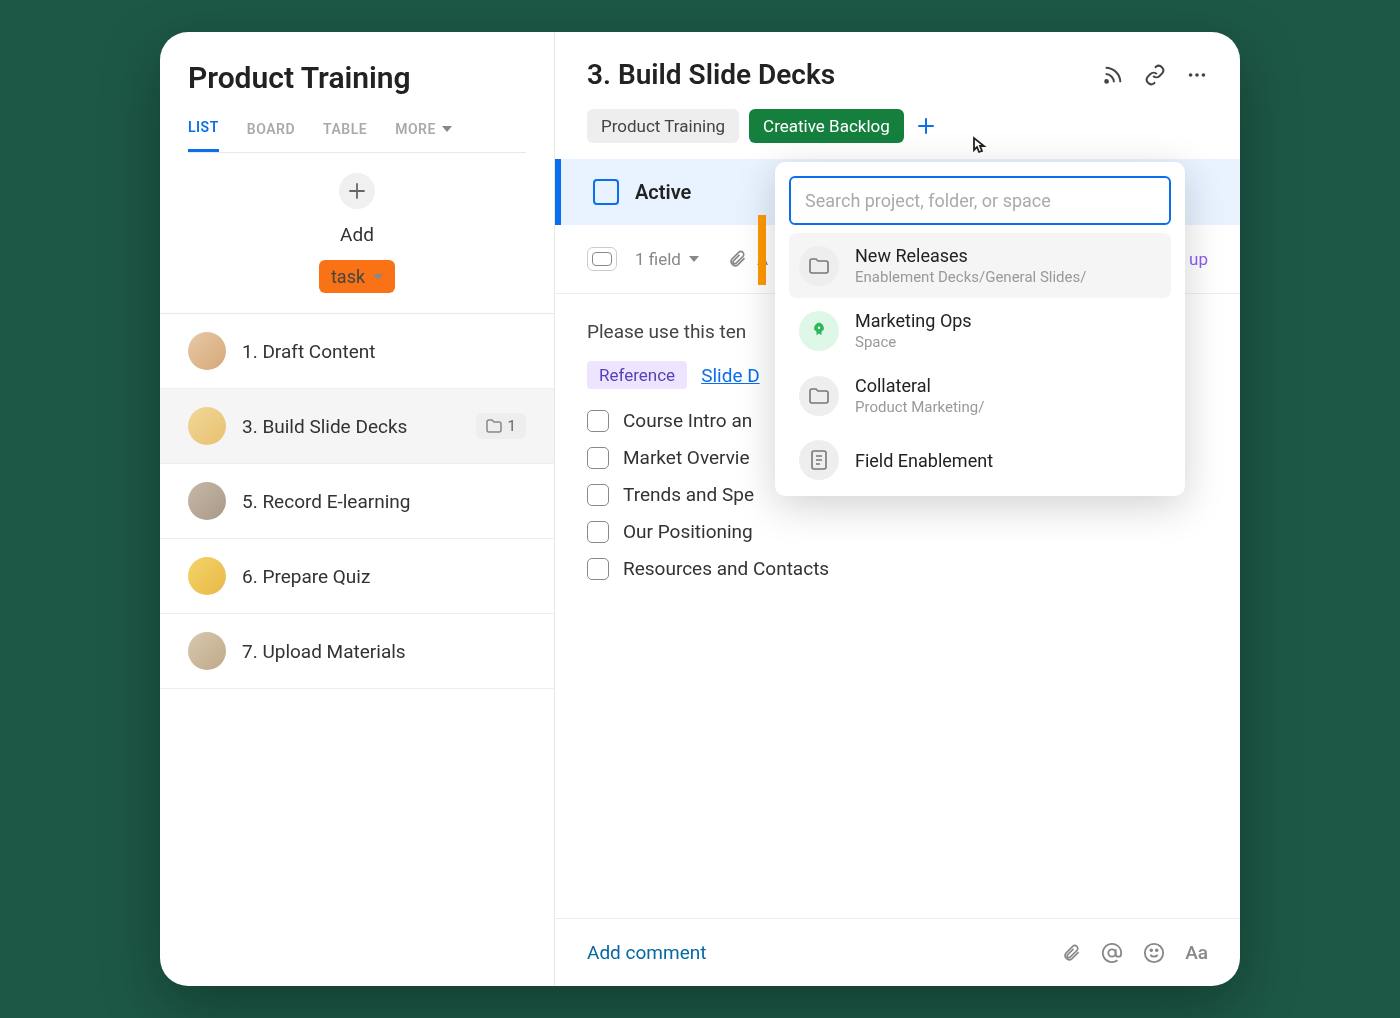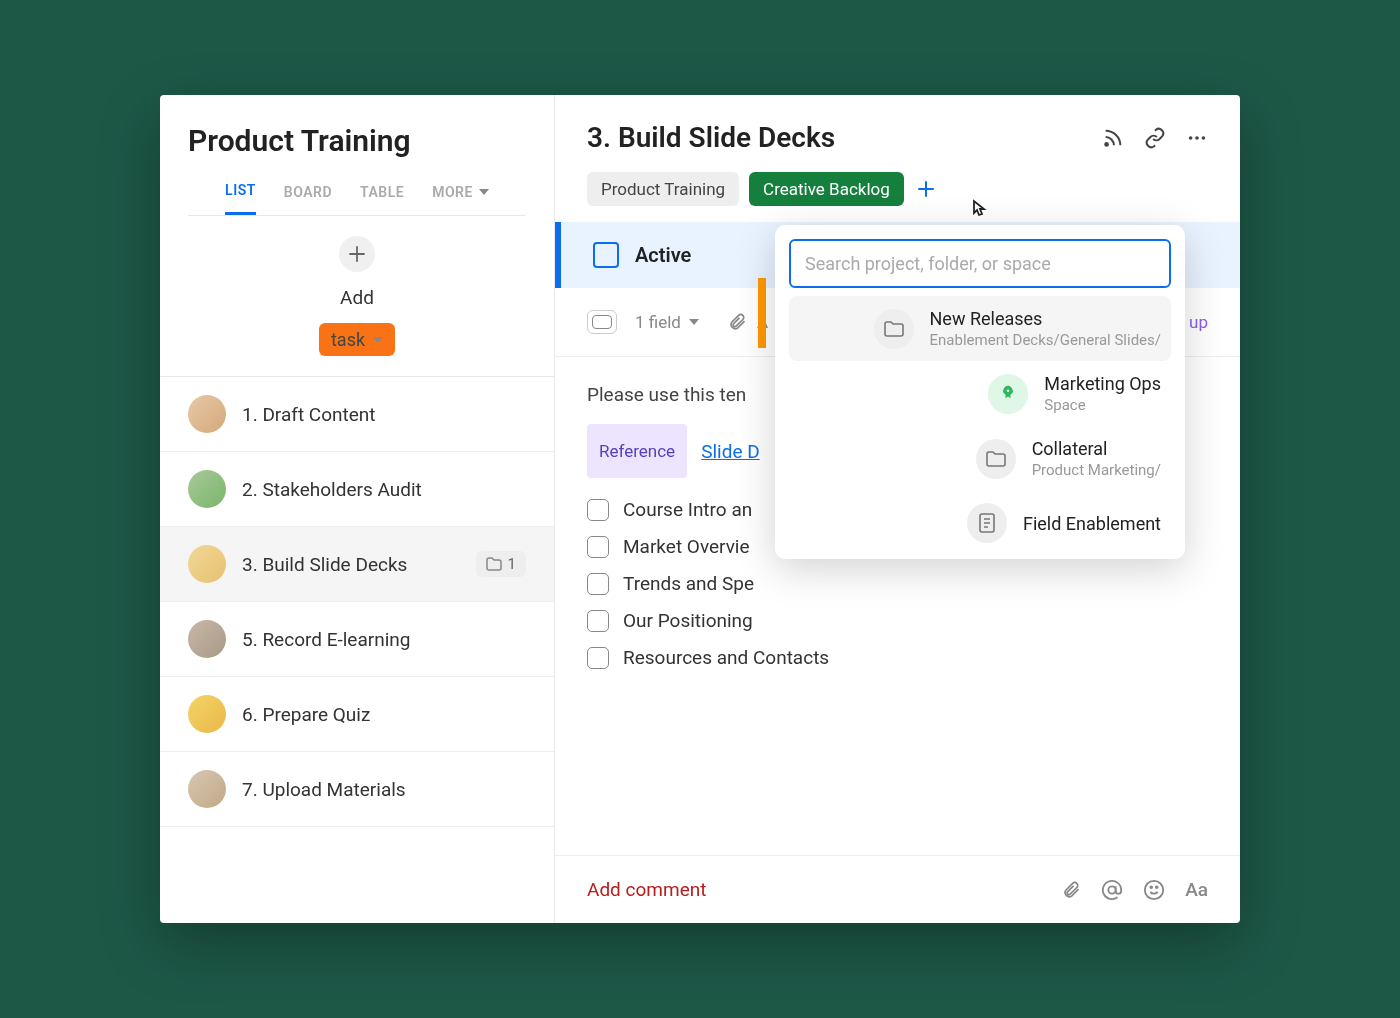--- a/index.html
+++ b/index.html
@@ -11,23 +11,23 @@
     body {
       background: #1d5847;
       display: flex;
       align-items: center;
       justify-content: center;
       min-height: 1018px;
       width: 1400px;
     }
     .app-window {
       background: #fff;
-      border-radius: 4px;
+      border-radius: 28px;
       width: 1080px;
-      height: 828px;
+      height: 954px;
       display: flex;
       overflow: hidden;
       box-shadow: 0 20px 60px rgba(0,0,0,0.3);
       position: relative;
     }
     
     .sidebar {
       width: 395px;
       border-right: 1px solid #e8e8e8;
       display: flex;
@@ -39,21 +39,20 @@
     .project-title {
       font-size: 30px;
       font-weight: 600;
       color: #222;
       margin-bottom: 24px;
     }
     .view-tabs {
       display: flex;
       gap: 28px;
       border-bottom: 1px solid #e8e8e8;
-      justify-content: center;
     }
     .view-tab {
       font-size: 14px;
       font-weight: 600;
       letter-spacing: 0.5px;
       color: #aaa;
       padding-bottom: 14px;
       cursor: pointer;
       display: flex;
       align-items: center;
@@ -261,21 +260,21 @@
     }
     .ref-row {
       display: flex;
       gap: 14px;
       align-items: center;
       margin-bottom: 20px;
     }
     .ref-pill {
       background: #ede5ff;
       color: #5a3fb8;
-      padding: 17px 12px;
+      padding: 4px 12px;
       border-radius: 4px;
       font-size: 17px;
     }
     .ref-link {
       color: #0b6eec;
       text-decoration: underline;
       font-size: 19px;
     }
     .checklist-item {
       display: flex;
@@ -295,21 +294,21 @@
     }
     .comment-bar {
       border-top: 1px solid #eee;
       padding: 22px 32px;
       display: flex;
       align-items: center;
       justify-content: space-between;
     }
     .comment-placeholder {
       font-size: 19px;
-      color: #b91c1c;
+      color: #0369a1;
     }
     .comment-actions {
       display: flex;
       gap: 20px;
       align-items: center;
       color: #888;
     }
     .comment-icn { cursor: pointer; font-size: 20px; }
     
     .dropdown {
@@ -333,21 +332,20 @@
       outline: none;
     }
     .search-input::placeholder { color: #aaa; }
     .dd-item {
       display: flex;
       align-items: center;
       gap: 16px;
       padding: 12px 10px;
       border-radius: 8px;
       cursor: pointer;
-      justify-content: flex-end;
     }
     .dd-item.hover { background: #f5f5f5; }
     .dd-icon {
       width: 40px;
       height: 40px;
       border-radius: 50%;
       background: #eee;
       display: flex;
       align-items: center;
       justify-content: center;
@@ -392,24 +390,20 @@
       <span class="add-label">Add</span>
       <div class="task-type-pill">
         <span>task</span>
         <span class="chev-down"></span>
       </div>
     </div>
     <div class="task-list">
       <div class="task-item">
         <div class="avatar a1"></div>
         <div class="task-name">1. Draft Content</div>
-      </div>
-      <div class="task-item">
-        <div class="avatar a2"></div>
-        <div class="task-name">2. Stakeholders Audit</div>
       </div>
       <div class="task-item selected">
         <div class="avatar a3"></div>
         <div class="task-name">3. Build Slide Decks</div>
         <div class="folder-badge">
           <svg width="16" height="14" viewBox="0 0 16 14">
               <path d="M1 3a2 2 0 012-2h3l2 2h5a2 2 0 012 2v6a2 2 0 01-2 2H3a2 2 0 01-2-2V3z" fill="none" stroke="#888" stroke-width="1.5"></path>
             </svg>
           <span>1</span>
         </div>

